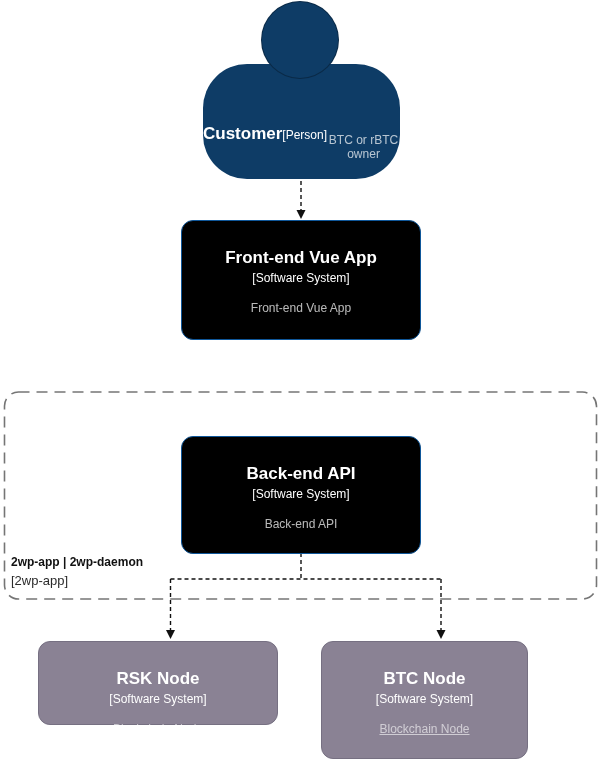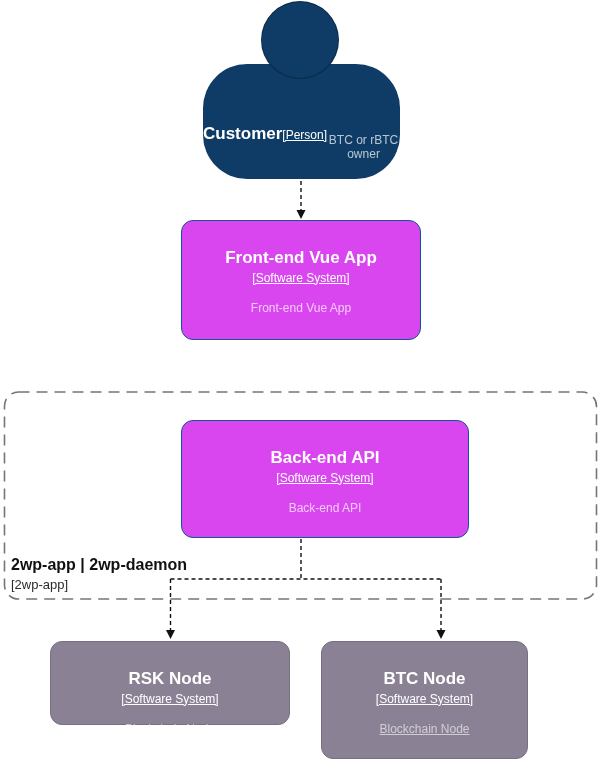--- a/index.html
+++ b/index.html
@@ -38,29 +38,28 @@
   .node-title {
     font-size: 17px;
     font-weight: bold;
     line-height: 1.15;
     margin-bottom: 3px;
     white-space: nowrap;
   }
   .node-type {
     font-size: 12px;
     line-height: 1.2;
-    text-decoration: underline;
   }
   .node-desc {
     font-size: 12px;
     line-height: 1.2;
     margin-top: 16px;
   }
   .system {
-    background: #d946ef;
+    background: #000000;
     border-color: #0f579a;
     text-align: center;
   }
   .external {
     background: #8a8294;
     border-color: #767082;
   }
   .external .node-desc { color: rgba(255,255,255,0.60); text-decoration: underline; }
   .system .node-desc { color: rgba(255,255,255,0.72); }
 
@@ -91,34 +90,34 @@
     height: 78px;
     border-radius: 50%;
     background: #0e3c66;
     border: 1px solid rgba(0,0,0,0.30);
     box-sizing: border-box;
     z-index: 2;
   }
 
   
   #node-frontend { left: 181px; top: 220px; width: 240px; height: 120px; }
-  #node-backend  { left: 181px; top: 420px; width: 288px; height: 118px; }
-  #node-rsk      { left: 50px;  top: 641px; width: 240px; height: 84px; }
+  #node-backend  { left: 181px; top: 436px; width: 240px; height: 118px; }
+  #node-rsk      { left: 38px;  top: 641px; width: 240px; height: 84px; }
   #node-btc      { left: 321px; top: 641px; width: 207px; height: 118px; }
 
   
   .boundary-label {
     position: absolute;
     left: 11px;
     top: 556px;
     color: #111111;
     z-index: 3;
   }
   .boundary-title {
-    font-size: 16px;
+    font-size: 12px;
     font-weight: bold;
     line-height: 1.15;
     white-space: nowrap;
   }
   .boundary-type {
     font-size: 13px;
     color: #2b2b2b;
     margin-top: 3px;
   }
 

